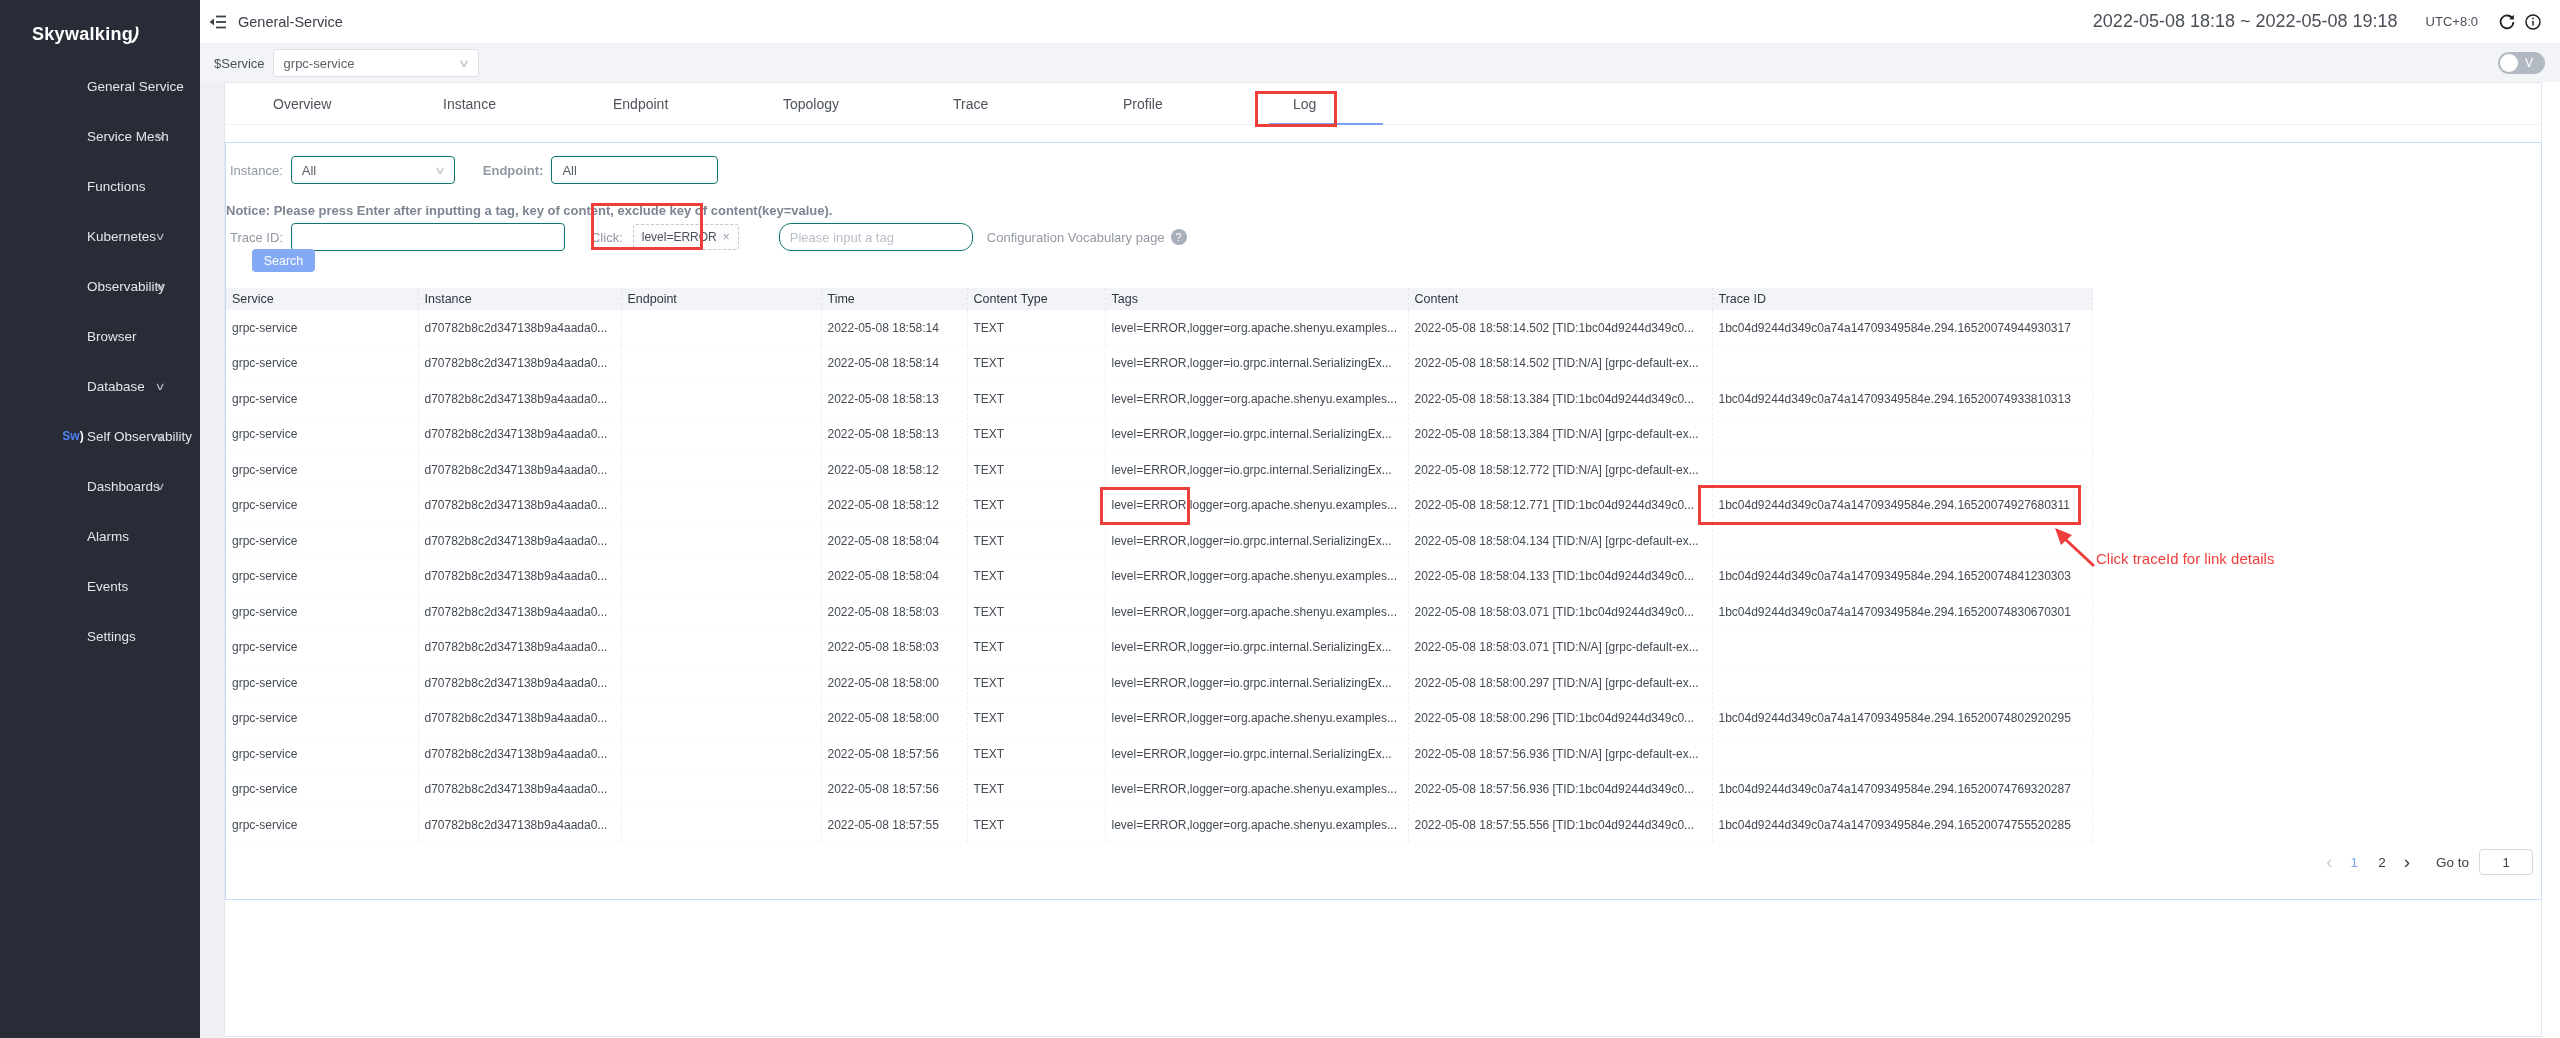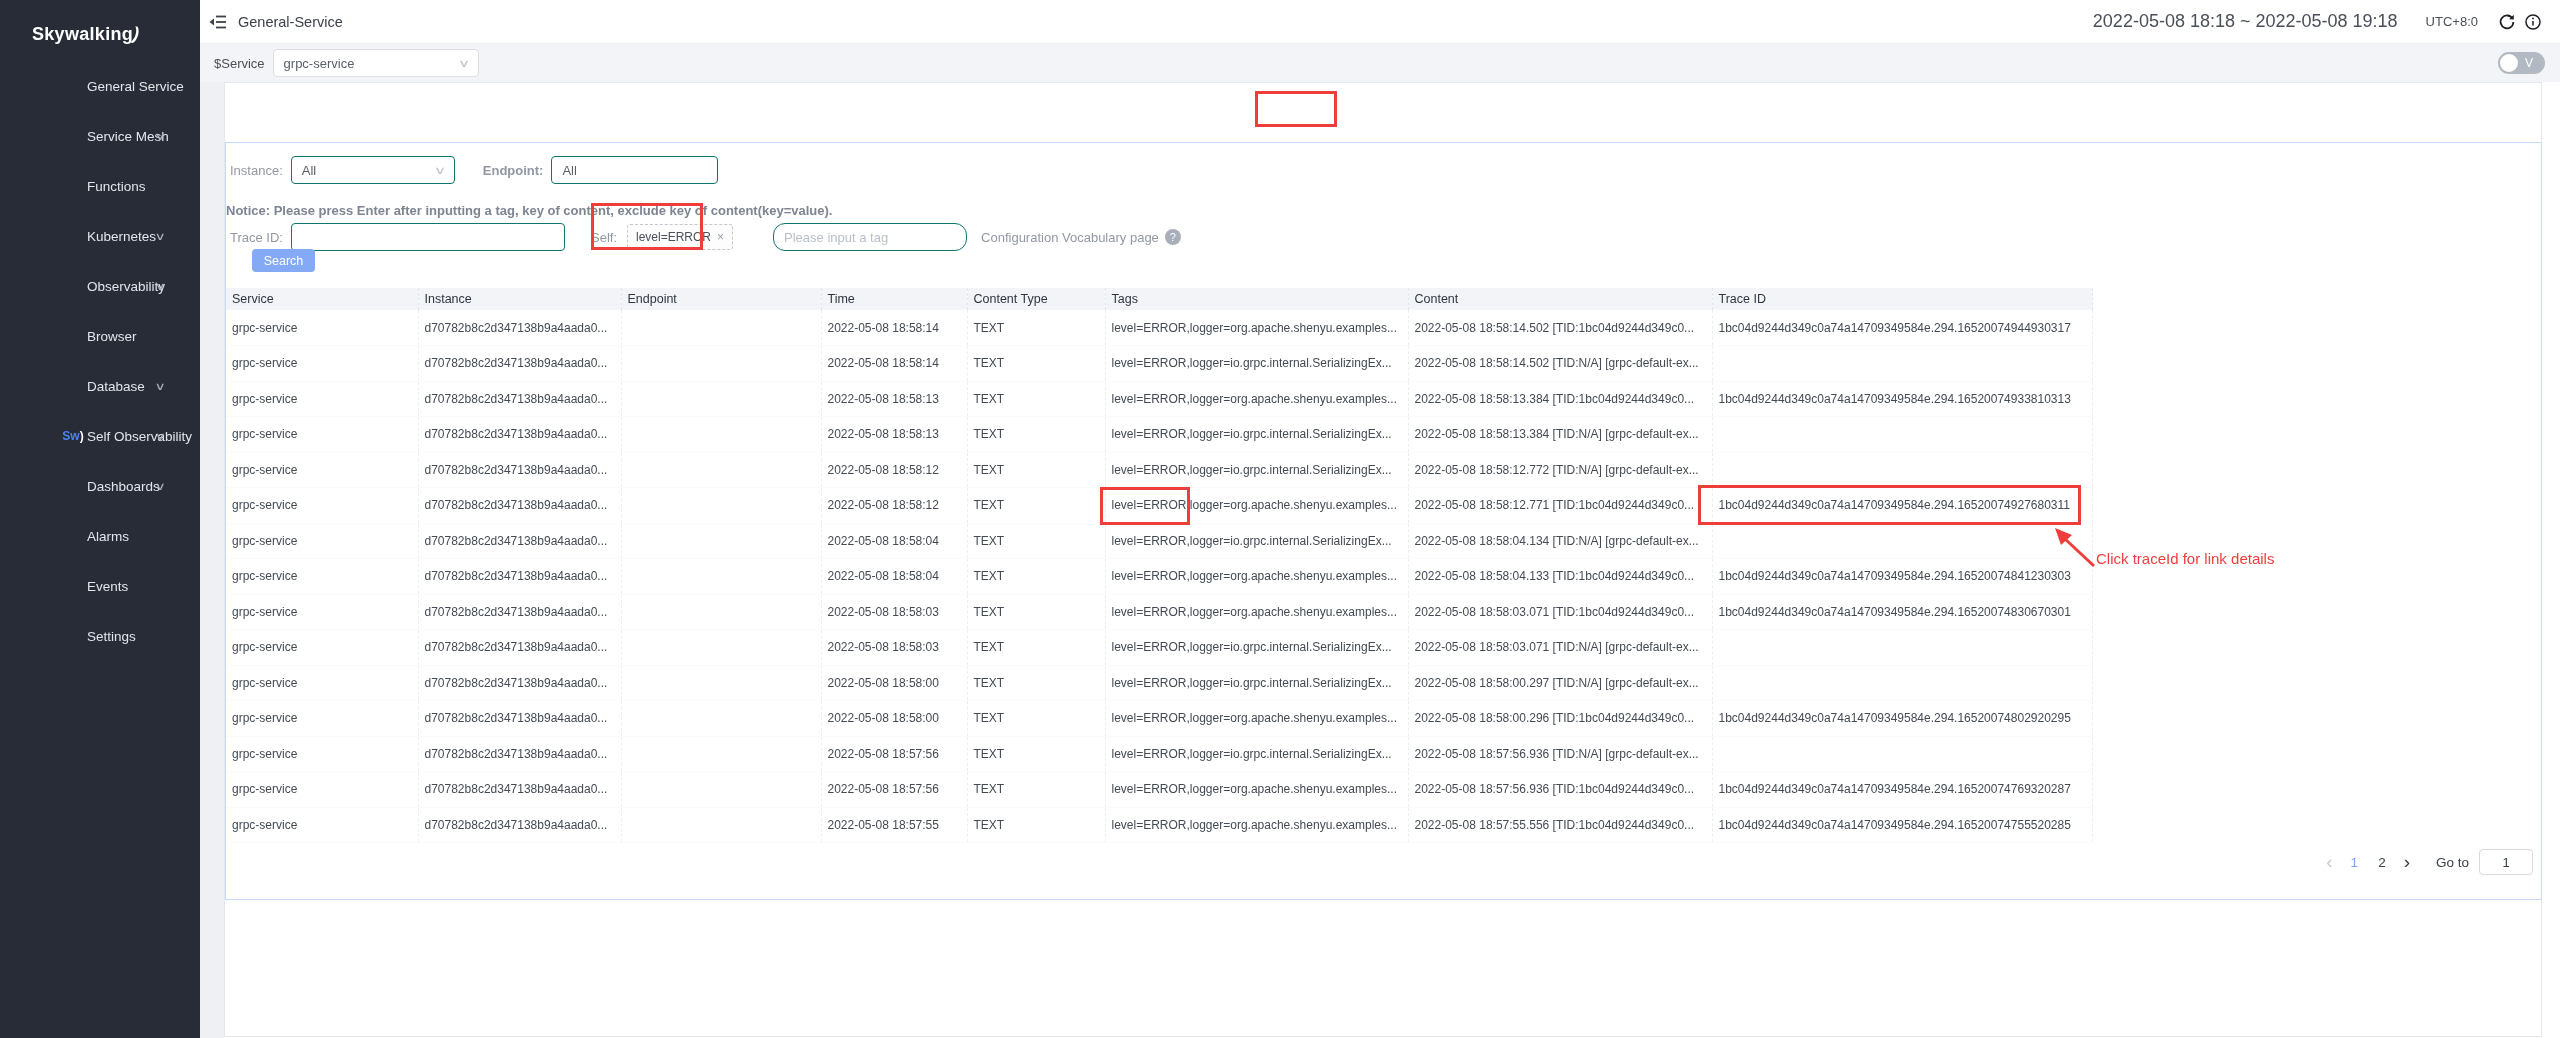--- a/index.html
+++ b/index.html
@@ -264,20 +264,30 @@
     <div class="ver-toggle">
       <span class="knob"></span>
       <span class="vt-label">V</span>
     </div>
   </div>
 
   <div class="content">
     <div class="gutter"></div>
     <div class="card">
 
+      <div class="tabs">
+        <div class="tab-underline"></div>
+      <div class="tab">Overview</div>
+          <div class="tab">Instance</div>
+          <div class="tab">Endpoint</div>
+          <div class="tab">Topology</div>
+          <div class="tab">Trace</div>
+          <div class="tab">Profile</div>
+          <div class="tab">Log</div>
+        </div>
 
       <div class="panel">
 
         <div class="f-row1">
           <span class="flabel">Instance:</span>
           <div class="inp sel-inst">
             <span>All</span>
             <span class="sel-chev">∨</span>
           </div>
           <span class="flabel ep-label">Endpoint:</span>
@@ -286,21 +296,21 @@
           </div>
         </div>
 
         <div class="notice">Notice: Please press Enter after inputting a tag, key of content, exclude key of content(key=value).</div>
 
         <div class="f-row3">
           <span class="flabel">Trace ID:</span>
           <div class="inp inp-trace">
             <span></span>
           </div>
-          <span class="flabel tags-label">Self:</span>
+          <span class="flabel tags-label">Click:</span>
           <div class="tag-chip">
             <span>level=ERROR</span>
             <span class="x">×</span>
           </div>
           <div class="inp inp-tag">
             <span>Please input a tag</span>
           </div>
           <span class="vocab">Configuration Vocabulary page</span>
           <span class="help">?</span>
         </div>

